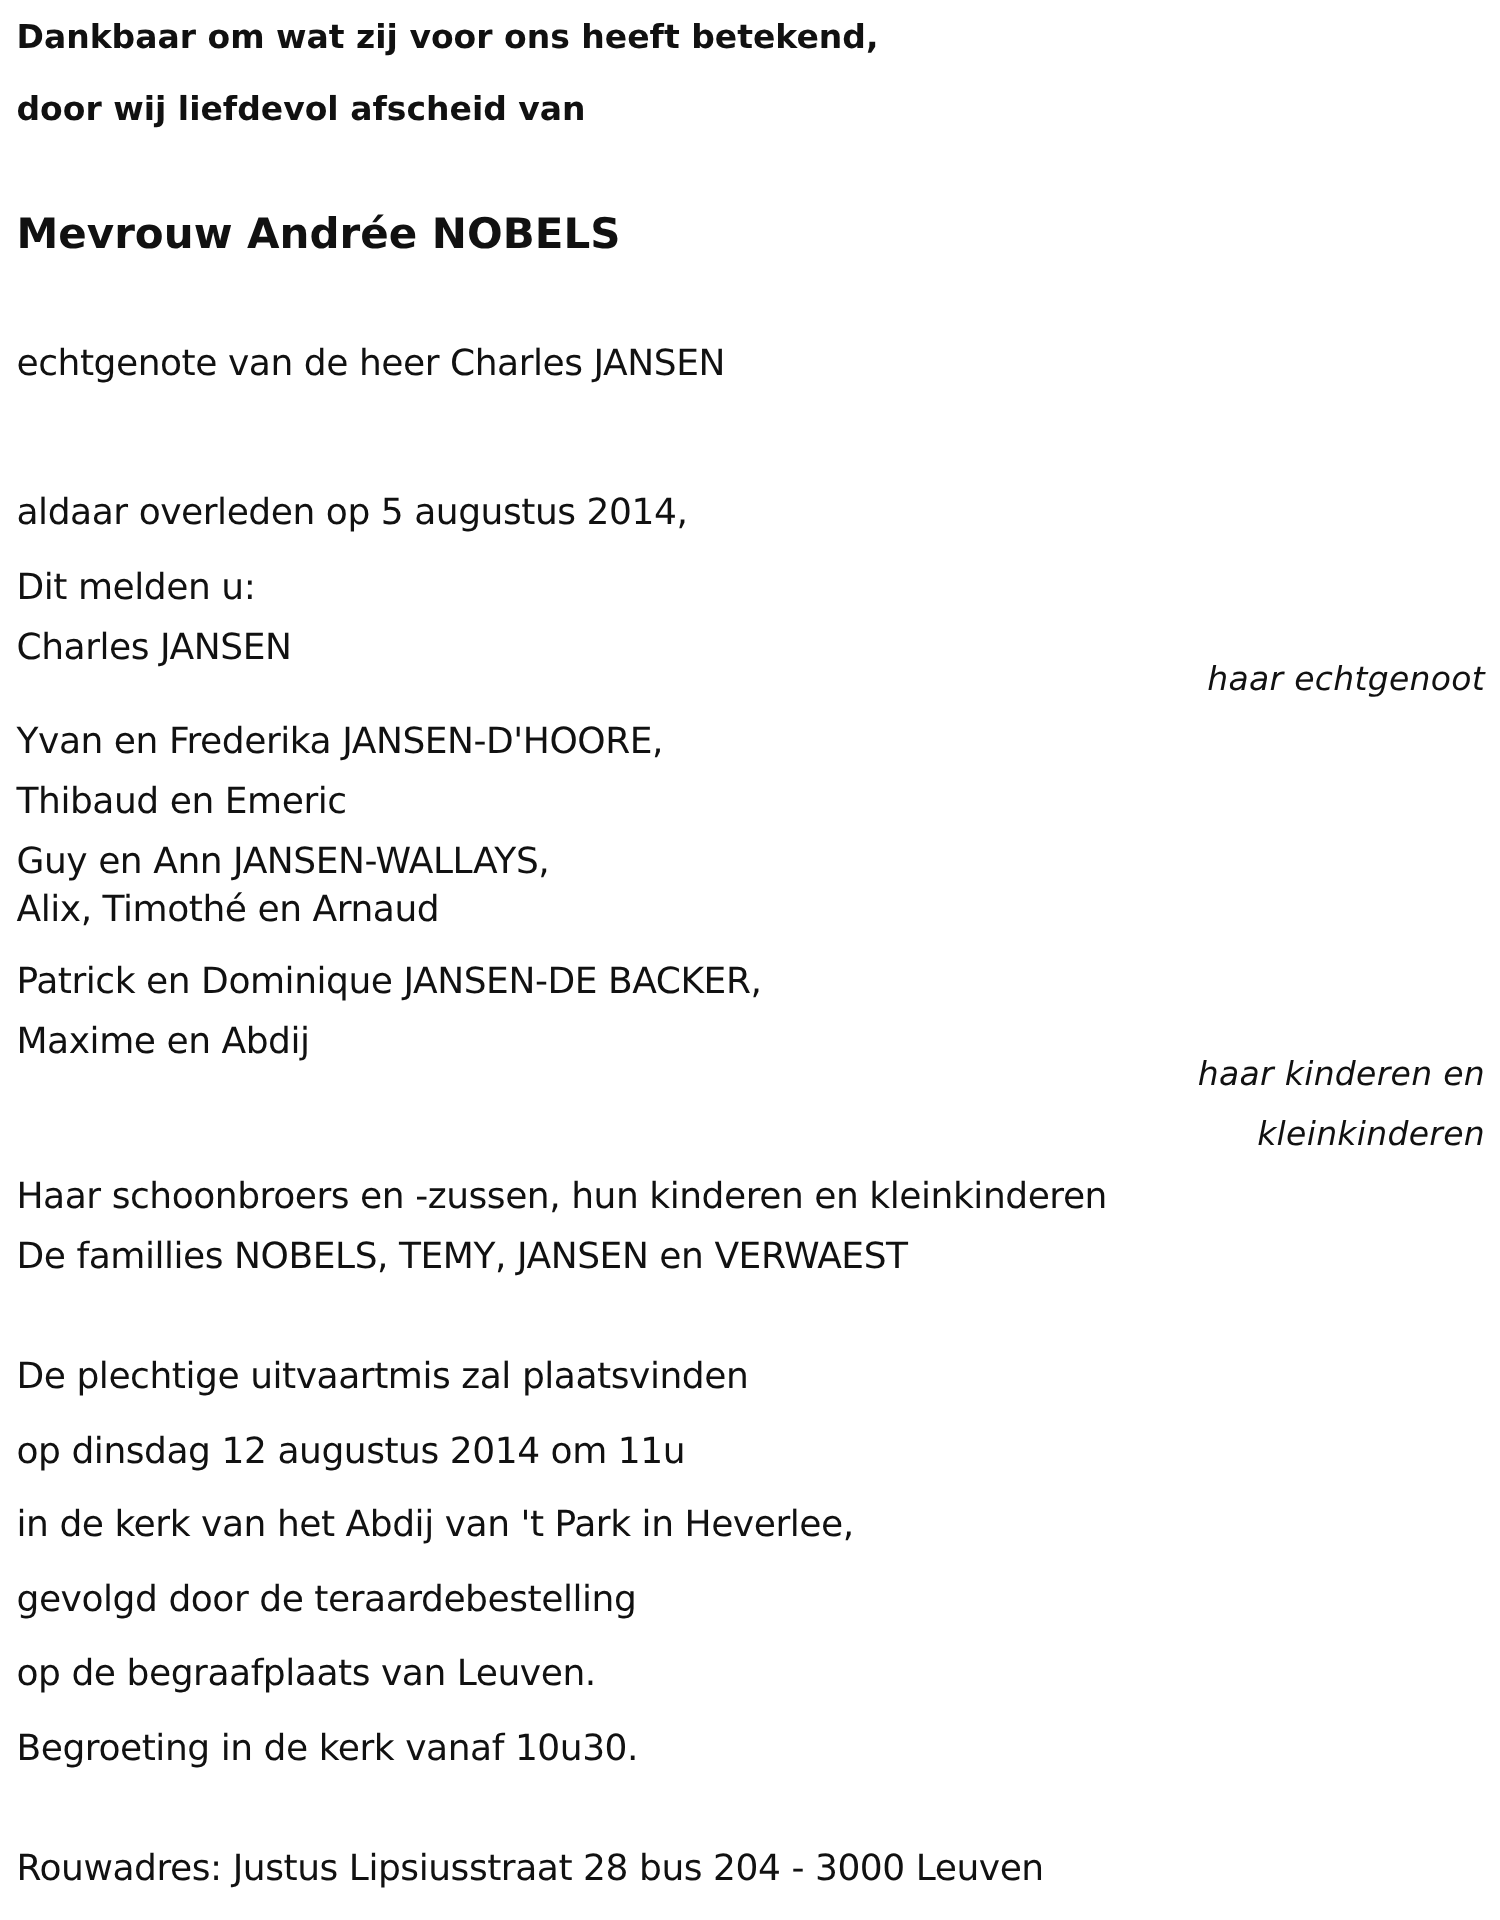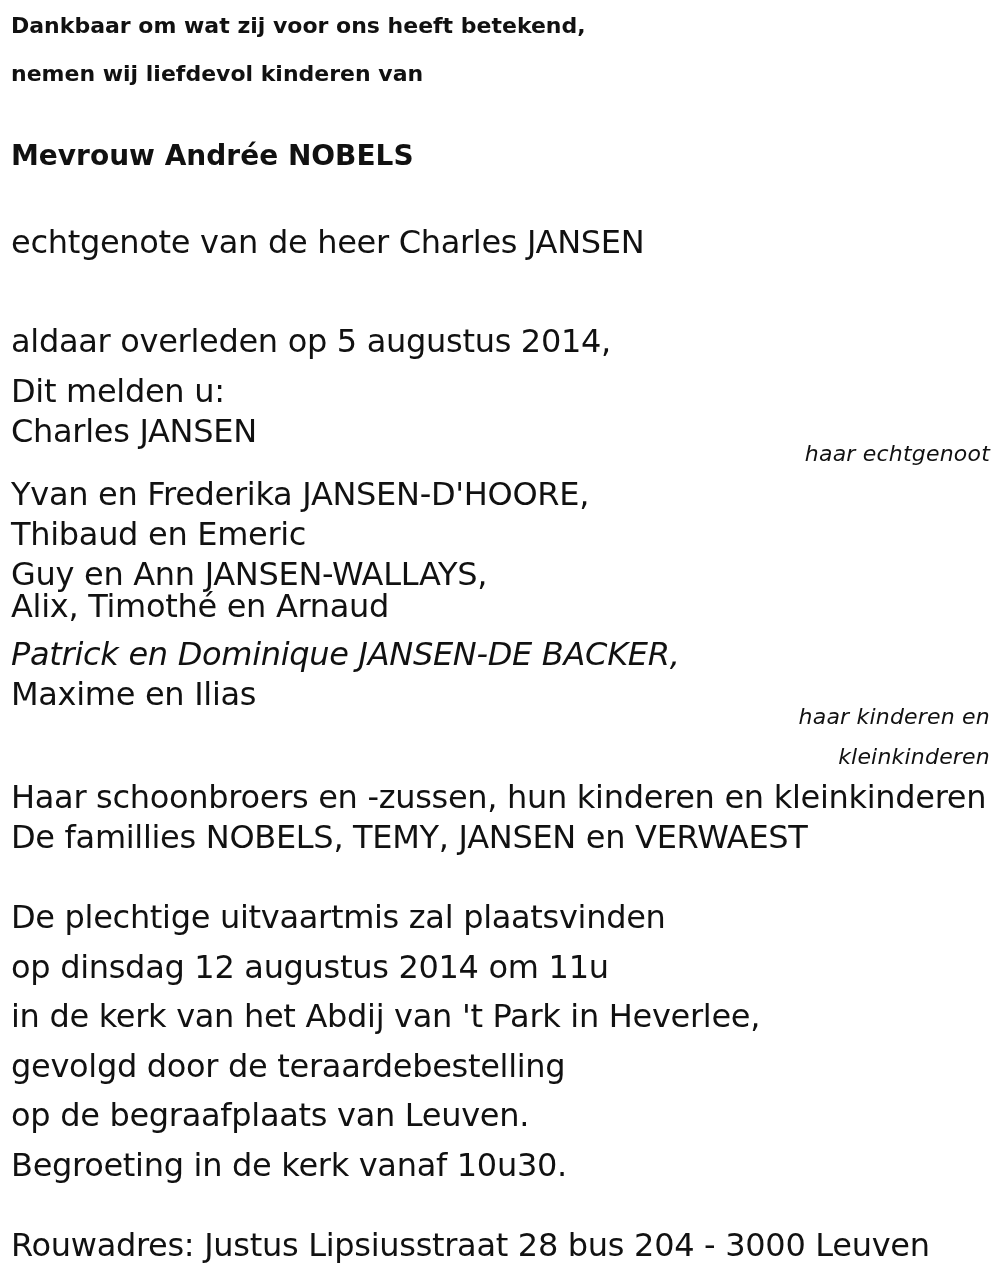--- a/index.html
+++ b/index.html
@@ -17,21 +17,21 @@
   }
   .page {
     position: absolute;
     left: 0; top: 0;
     width: 1000px; height: 1164px;
   }
   .line {
     position: absolute;
     left: 11px;
     white-space: nowrap;
-    font-size: 32px;
+    font-size: 24px;
     line-height: 28px;
     letter-spacing: -0.3px;
   }
   .intro {
     font-weight: bold;
     font-size: 22px;
     letter-spacing: 0px;
   }
   .name {
     font-weight: bold;
@@ -50,37 +50,37 @@
     text-align: right;
     letter-spacing: 0.2px;
   }
 </style>
 </head>
 <body>
 
 <div class="page">
 
   <div class="line intro" style="top:12px;">Dankbaar om wat zij voor ons heeft betekend,</div>
-  <div class="line intro" style="top:60px;">nemen wij liefdevol kinderen van</div>
+  <div class="line intro" style="top:60px;">door wij liefdevol afscheid van</div>
 
   <div class="line name" style="top:135px;">Mevrouw Andrée NOBELS</div>
 
   <div class="line" style="top:228px;">echtgenote van de heer Charles JANSEN</div>
   <div class="line" style="top:327px;">aldaar overleden op 5 augustus 2014,</div>
 
   <div class="line" style="top:377px;">Dit melden u:</div>
   <div class="line" style="top:417px;">Charles JANSEN</div>
   <div class="role" style="top:441px;">haar echtgenoot</div>
 
   <div class="line" style="top:480px;">Yvan en Frederika JANSEN-D'HOORE,</div>
   <div class="line" style="top:520px;">Thibaud en Emeric</div>
   <div class="line" style="top:560px;">Guy en Ann JANSEN-WALLAYS,</div>
   <div class="line" style="top:592px;">Alix, Timothé en Arnaud</div>
-  <div class="line" style="top:640px;font-style:italic;">Patrick en Dominique JANSEN-DE BACKER,</div>
-  <div class="line" style="top:680px;">Maxime en Ilias</div>
+  <div class="line" style="top:640px;">Patrick en Dominique JANSEN-DE BACKER,</div>
+  <div class="line" style="top:680px;">Maxime en Abdij</div>
   <div class="role" style="top:704px;">haar kinderen en</div>
   <div class="role" style="top:744px;">kleinkinderen</div>
 
   <div class="line" style="top:783px;">Haar schoonbroers en -zussen, hun kinderen en kleinkinderen</div>
   <div class="line" style="top:903px;">De plechtige uitvaartmis zal plaatsvinden</div>
 
   <div class="line" style="top:823px;">De famillies NOBELS, TEMY, JANSEN en VERWAEST</div>
   <div class="line" style="top:953px;">op dinsdag 12 augustus 2014 om 11u</div>
   <div class="line" style="top:1002px;">in de kerk van het Abdij van 't Park in Heverlee,</div>
   <div class="line" style="top:1052px;text-align:center;">gevolgd door de teraardebestelling</div>

